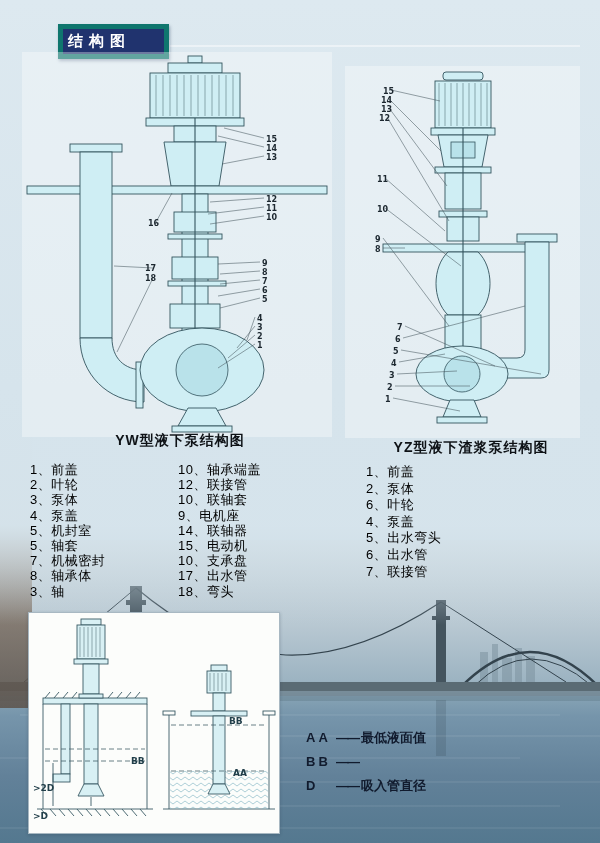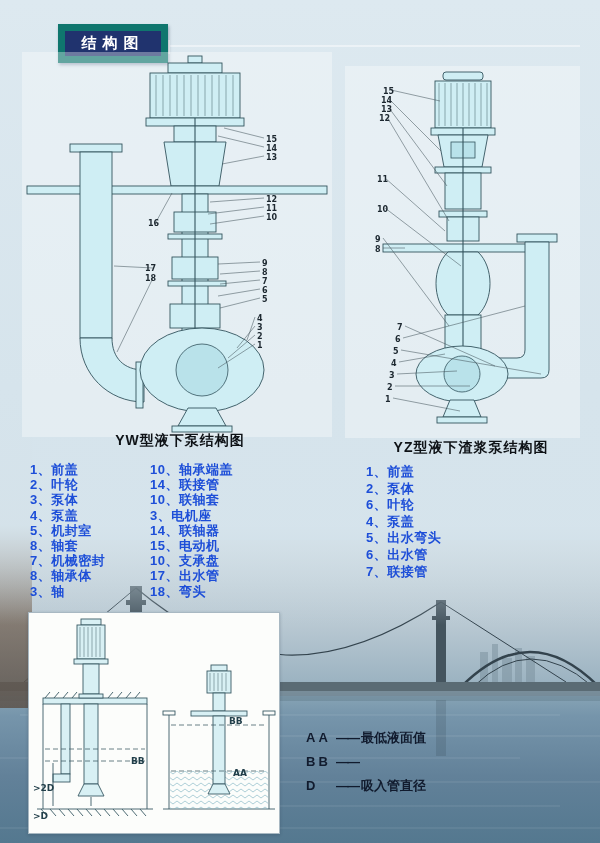--- a/index.html
+++ b/index.html
@@ -15,29 +15,29 @@
     background:linear-gradient(180deg,rgba(148,126,104,.22) 0%,rgba(138,116,96,.4) 45%,
                rgba(116,99,84,.75) 72%,rgba(92,82,74,.85) 100%);
     clip-path:polygon(0 2%,55% 0,60% 5%,100% 7%,100% 100%,0 100%);}
 
   
   .paper{left:0;top:0;width:600px;height:625px;
     background:linear-gradient(180deg,#dde9f0 0%,#d6e4ec 62%,rgba(214,228,236,.96) 84%,
                rgba(214,228,236,0) 100%);}
 
   
-  .badge{background:#20336e;border:7px solid #0f766e;color:#fff;font-size:15px;font-weight:bold;
-    letter-spacing:6px;display:flex;align-items:center;justify-content:center;
+  .badge{background:#20336e;border:5px solid #0f766e;color:#fff;font-size:15px;font-weight:bold;
+    letter-spacing:6px;display:flex;align-items:center;padding-left:5px;
     box-shadow:1px 2px 3px rgba(20,40,80,.35);}
   .badge-underlay{background:rgba(255,255,255,.9);}
   .header-rule{background:rgba(255,255,255,.45);}
 
   
   .caption{font-weight:bold;font-size:14px;color:#0e1216;text-align:center;letter-spacing:1px;}
-  .parts{display:flex;font-size:13px;font-weight:bold;color:#1d4ed8;}
+  .parts{display:flex;font-size:13px;font-weight:normal;color:#000000;gap:28px;}
   .parts .col{display:flex;flex-direction:column;}
   .pi{line-height:15.2px;letter-spacing:.5px;white-space:nowrap;}
   .parts-yz .pi{line-height:16.6px;}
 
   
   .legend-row{display:flex;font-size:13px;font-weight:bold;color:#111b2e;line-height:24px;}
   .lg-sym{min-width:30px;letter-spacing:3px;}
   .lg-dash{margin:0 3px 0 0;letter-spacing:-2px;}
 
   
@@ -258,30 +258,30 @@
   <div class="abs caption" style="left:55px;top:432px;width:250px;">YW型液下泵结构图</div>
   <div class="abs caption" style="left:352px;top:439px;width:238px;">YZ型液下渣浆泵结构图</div>
 
   <div class="abs parts" style="left:30px;top:462px;">
     <div class="col" style="width:120px;">
       <div class="pi">1、前盖</div>
       <div class="pi">2、叶轮</div>
       <div class="pi">3、泵体</div>
       <div class="pi">4、泵盖</div>
       <div class="pi">5、机封室</div>
-      <div class="pi">8、轴套</div>
+      <div class="pi">5、轴套</div>
       <div class="pi">7、机械密封</div>
       <div class="pi">8、轴承体</div>
       <div class="pi">3、轴</div>
     </div>
     <div class="col">
       <div class="pi">10、轴承端盖</div>
-      <div class="pi">14、联接管</div>
+      <div class="pi">12、联接管</div>
       <div class="pi">10、联轴套</div>
-      <div class="pi">3、电机座</div>
+      <div class="pi">9、电机座</div>
       <div class="pi">14、联轴器</div>
       <div class="pi">15、电动机</div>
       <div class="pi">10、支承盘</div>
       <div class="pi">17、出水管</div>
       <div class="pi">18、弯头</div>
     </div>
   </div>
 
   <div class="abs parts parts-yz" style="left:366px;top:464px;">
     <div class="col" style="width:88px;">

